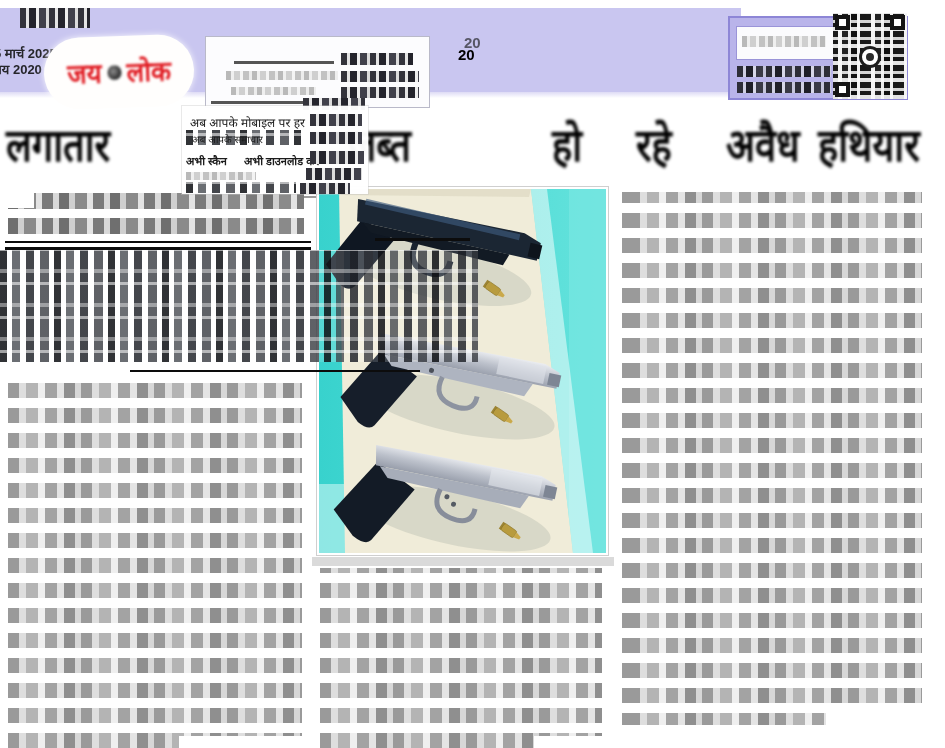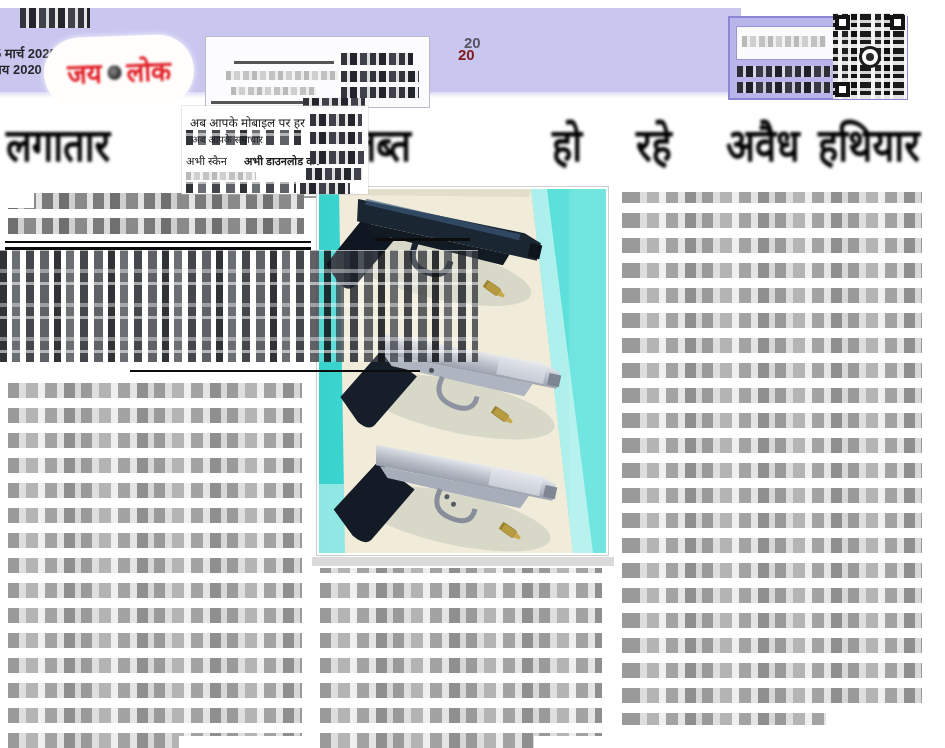--- a/index.html
+++ b/index.html
@@ -13,21 +13,21 @@
   .rpanel{left:728px;top:16px;width:180px;height:84px;background:#b9b4ea;border:2px solid #8d86d6;box-sizing:border-box;}
   .rpanel-white{left:6px;top:8px;width:98px;height:32px;background:#fbfbfd;border:1px solid #9a94d8;}
   .topleft-block{left:20px;top:8px;width:70px;height:20px;}
   .blob{left:44px;top:36px;width:150px;height:72px;background:#fffefd;border-radius:48px;transform:rotate(-2deg);
         box-shadow:0 0 6px rgba(255,255,255,.9);display:flex;align-items:center;justify-content:center;}
   .logo{color:#e01b22;font-weight:bold;font-size:26px;white-space:nowrap;filter:blur(.8px);
         display:flex;align-items:center;transform:scaleY(1.05);}
   .logo .dot{width:13px;height:13px;border-radius:50%;margin:0 5px;
         background:radial-gradient(circle at 40% 40%,#8a8a8a,#2e2e2e 70%);border:1px solid #9a9a9a;}
   .dateline{color:#26262b;font-weight:bold;font-size:13px;filter:blur(.7px);white-space:nowrap;}
-  .pagenum{left:458px;top:46px;font-size:15px;font-weight:bold;color:#7f1d1d;filter:blur(.4px);
+  .pagenum{left:458px;top:46px;font-size:15px;font-weight:bold;color:#000000;filter:blur(.4px);
            text-shadow:6px -12px 0 rgba(58,58,66,.8);}
 
   .cbox{left:205px;top:36px;width:225px;height:72px;background:#fcfcfe;border:1px solid #b9b9c9;box-sizing:border-box;}
   .rule{background:#555;filter:blur(.5px);}
 
   
   .mos{background-image:
     repeating-linear-gradient(0deg, rgba(0,0,0,0) 0 15px, #fff 15px 25px),
     repeating-linear-gradient(90deg,#9a9a9a 0 11px,#dedede 11px 18px,#b4b4b4 18px 30px,#efefef 30px 37px,
        #a3a3a3 37px 49px,#e4e4e4 49px 56px,#8f8f8f 56px 67px,#d7d7d7 67px 73px);}
@@ -144,21 +144,21 @@
     <span class="hw" style="left:726px">अवैध</span>
     <span class="hw" style="left:818px">हथियार</span>
   </div>
 
   <div class="abs promo">
     <div class="ptxt" style="left:8px;top:8px;font-size:12px">अब आपके मोबाइल पर हर</div>
     <div class="abs bar-w" style="left:128px;top:8px;width:52px;height:12px"></div>
     <div class="abs mos-big" style="left:4px;top:24px;width:120px;height:15px"></div>
     <div class="ptxt" style="left:10px;top:26px;font-size:10px">अब आपके समाचार</div>
     <div class="abs bar-w" style="left:128px;top:26px;width:52px;height:12px"></div>
-    <div class="ptxt" style="left:4px;top:47px;font-size:11px;font-weight:normal">अभी स्कैन</div>
+    <div class="ptxt" style="left:4px;top:47px;font-size:11px;font-weight:bold">अभी स्कैन</div>
     <div class="ptxt" style="left:62px;top:47px;font-size:11px;font-weight:bold">अभी डाउनलोड करें</div>
     <div class="abs bar-w" style="left:128px;top:45px;width:54px;height:13px"></div>
     <div class="abs mos-light" style="left:4px;top:66px;width:70px;height:8px"></div>
     <div class="abs mos-big" style="left:4px;top:76px;width:110px;height:11px"></div>
     <div class="abs bar-w" style="left:124px;top:62px;width:56px;height:12px"></div>
     <div class="abs bar-w" style="left:118px;top:77px;width:50px;height:11px"></div>
   </div>
   <div class="abs" style="left:255px;top:196px;width:90px;height:2px;background:#9c9c9c"></div>
 
   <div class="abs gray-strip"></div>

